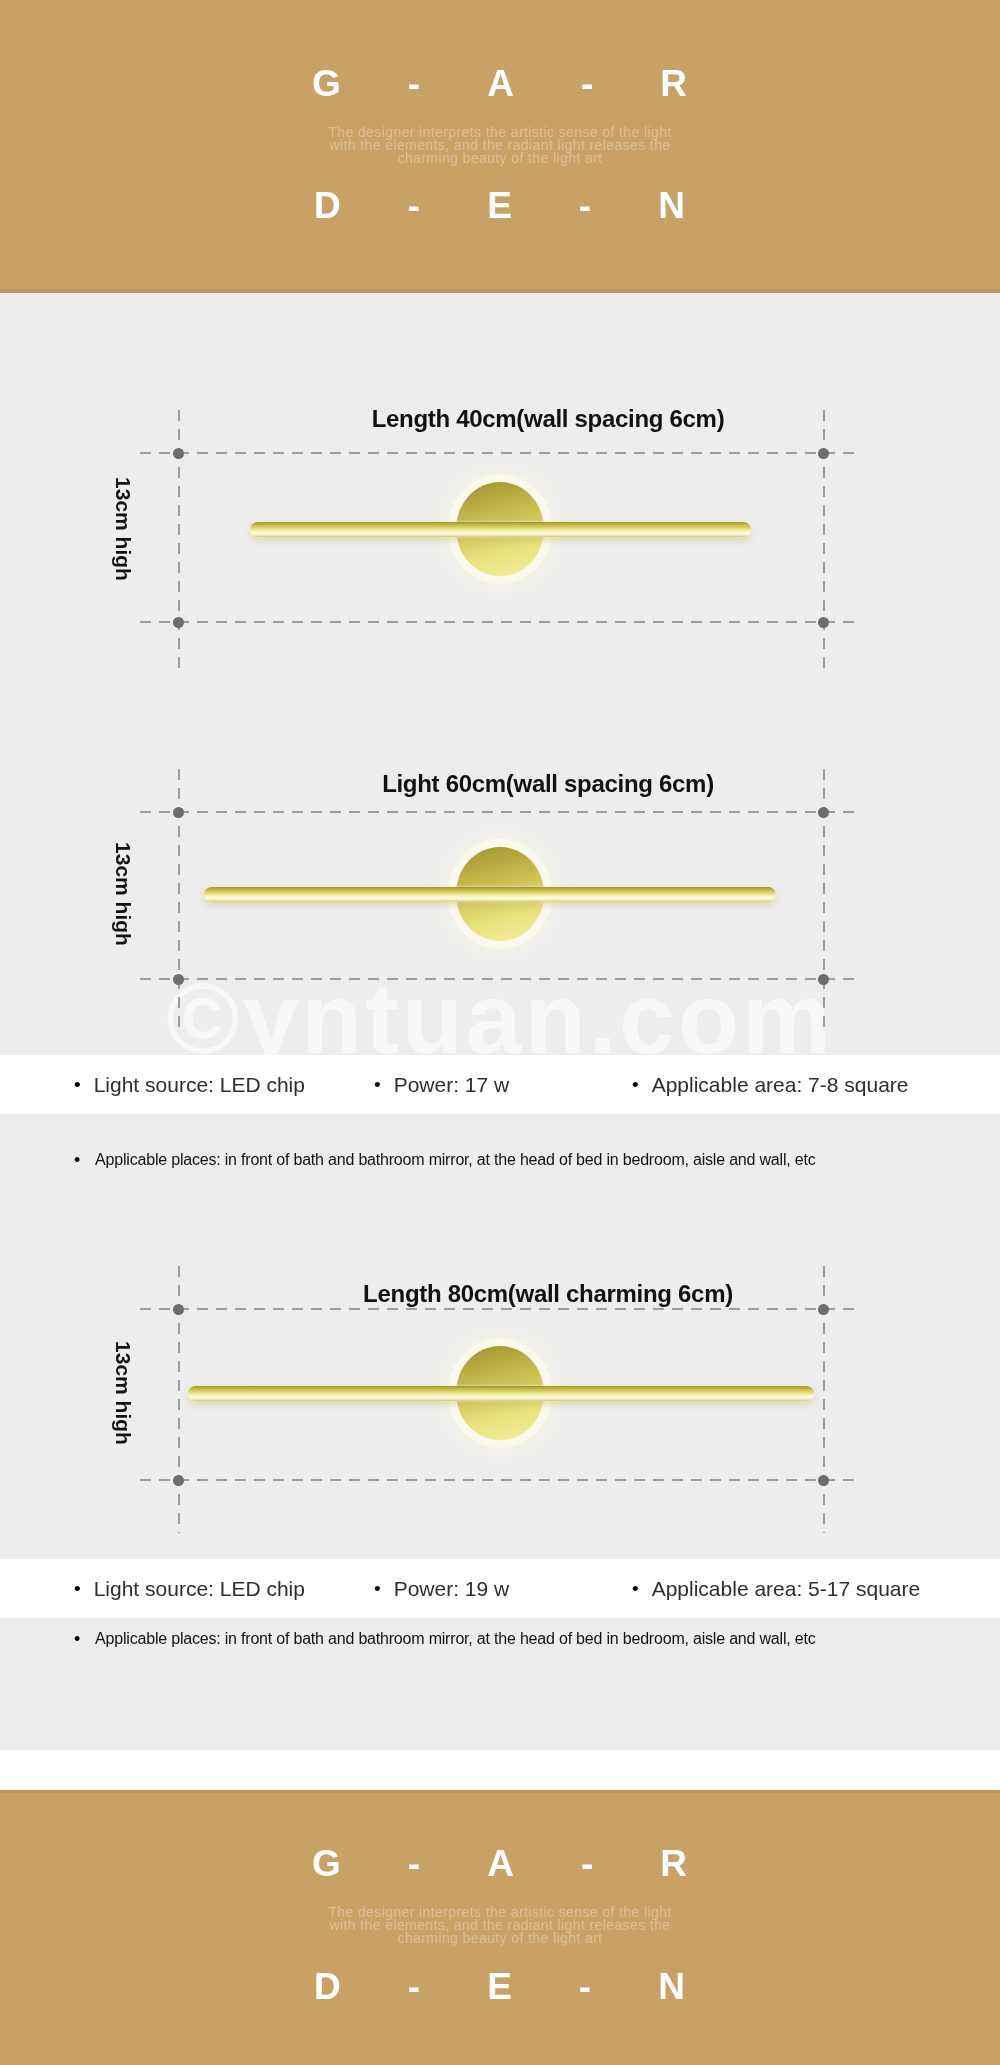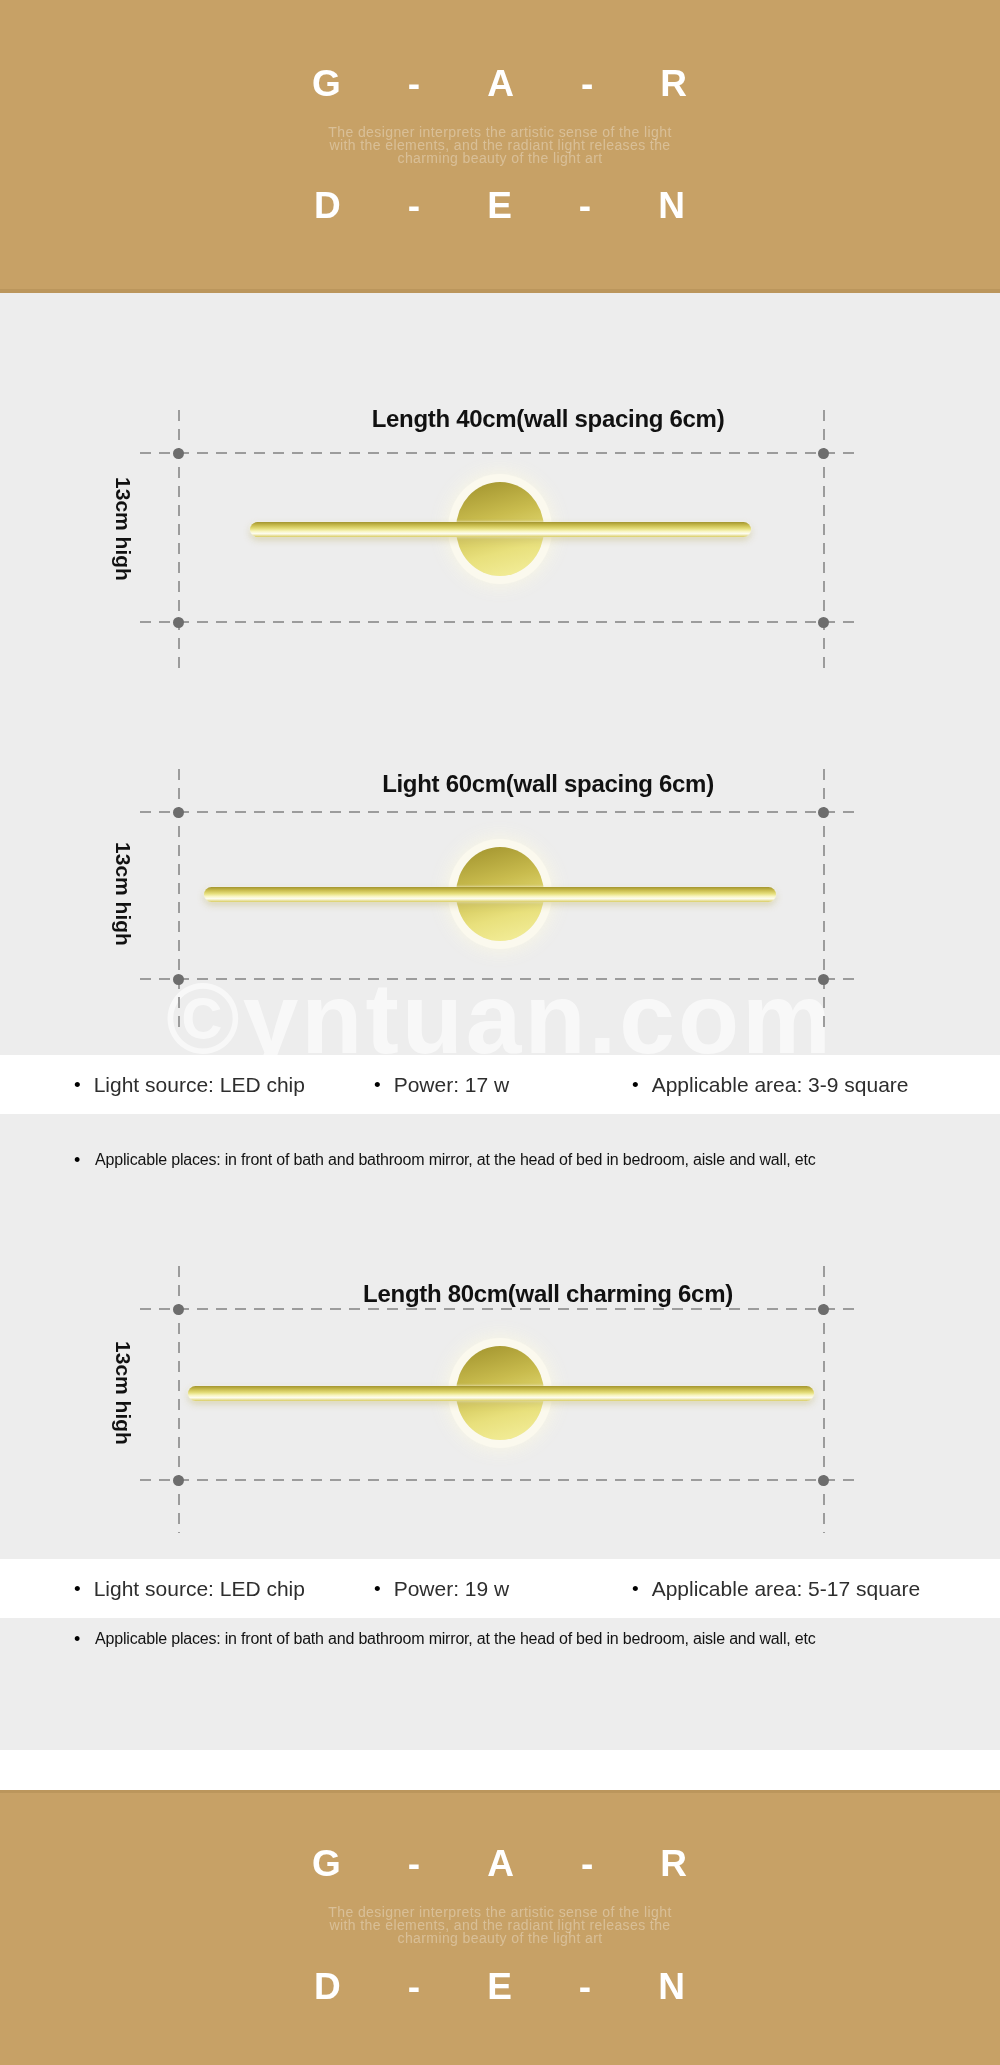--- a/index.html
+++ b/index.html
@@ -149,21 +149,21 @@
         <div class="spec-item">
           <span class="spec-bullet">•</span>
           <span>Light source: LED chip</span>
         </div>
         <div class="spec-item">
           <span class="spec-bullet">•</span>
           <span>Power: 17 w</span>
         </div>
         <div class="spec-item">
           <span class="spec-bullet">•</span>
-          <span>Applicable area: 3-9 square</span>
+          <span>Applicable area: 7-8 square</span>
         </div>
       </div>
     </div>
 
     <div class="places-row p1">
       <span class="spec-bullet">•</span>
       <span>Applicable places: in front of bath and bathroom mirror, at the head of bed in bedroom, aisle and wall, etc</span>
     </div>
 
     <section class="diagram d3">

